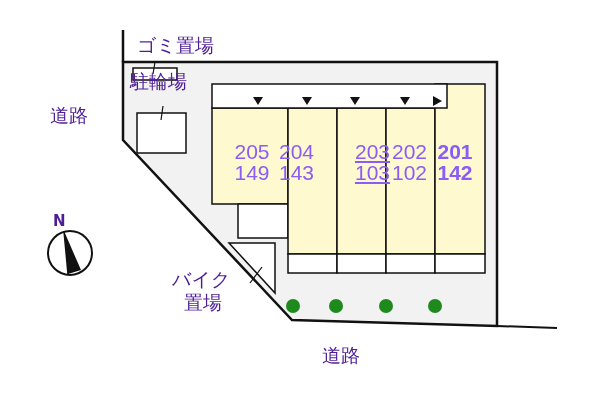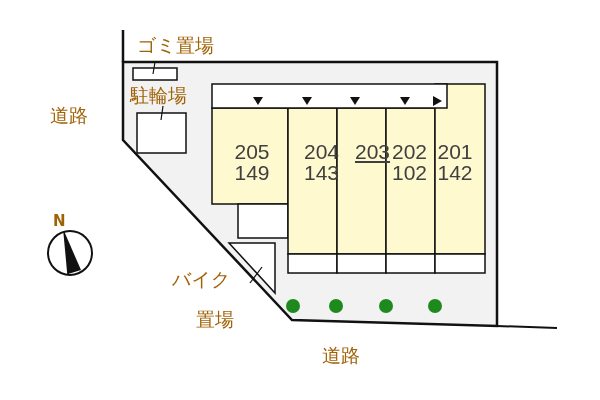--- a/index.html
+++ b/index.html
@@ -1,20 +1,20 @@
 <!DOCTYPE html>
 <html><head>
 <meta charset="utf-8">
 <style>
   html, body { margin:0; padding:0; background:#ffffff; }
   body { width:600px; height:400px; position:relative; overflow:hidden;
          font-family:"DejaVu Sans", "Liberation Sans", sans-serif; }
   svg { position:absolute; left:0; top:0; }
-  .lbl { position:absolute; font-size:19px; color:#a16207; white-space:nowrap; line-height:1; }
-  .unit-num { position:absolute; font-size:21px; color:#404040; line-height:21px; text-align:center;
+  .lbl { position:absolute; font-size:19px; color:#4c1d95; white-space:nowrap; line-height:1; }
+  .unit-num { position:absolute; font-size:21px; color:#8b5cf6; line-height:21px; text-align:center;
               font-family:"Liberation Sans", sans-serif; }
 </style>
 </head>
 <body>
 
 <svg width="600" height="400" viewBox="0 0 600 400">
 
   <polygon points="123,62 497,62 497,326 292,320 123,140" fill="#f2f2f2" stroke="#111" stroke-width="2.5"></polygon>
   <line x1="123" y1="30" x2="123" y2="62" stroke="#111" stroke-width="2.5"></line>
   <line x1="497" y1="326" x2="557" y2="328" stroke="#111" stroke-width="2"></line>
@@ -58,38 +58,39 @@
   </g>
 
   <g>
     <circle cx="70" cy="253" r="22" fill="#fff" stroke="#111" stroke-width="2"></circle>
     <polygon points="64,231 81,270 68,274" fill="#111"></polygon>
     <line x1="64" y1="231" x2="68" y2="274" stroke="#111" stroke-width="1.5"></line>
   </g>
 </svg>
 
 <div class="lbl" style="left:137px;top:36px;">ゴミ置場</div>
-<div class="lbl" style="left:130px;top:86px;">駐輪場</div>
+<div class="lbl" style="left:130px;top:72px;">駐輪場</div>
 <div class="lbl" style="left:50px;top:106px;">道路</div>
 <div class="lbl" style="left:322px;top:346px;">道路</div>
 <div class="lbl" style="left:172px;top:270px;">バイク</div>
-<div class="lbl" style="left:184px;top:310px;margin-left:12px;">置場</div>
+<div class="lbl" style="left:184px;top:293px;">置場</div>
 <div class="lbl" style="left:53px;top:214px;font-size:15px;font-weight:bold;">N</div>
 
 <div class="unit-num" style="left:226px;top:141px;width:52px;">
   <div>205</div>
   <div>149</div>
 </div>
-<div class="unit-num" style="left:297px;top:141px;width:49px;">
+<div class="unit-num" style="left:272px;top:141px;width:49px;">
   <div>204</div>
   <div>143</div>
 </div>
 <div class="unit-num" style="left:337px;top:141px;width:71px;text-decoration:underline;">
   <div>203</div>
+  <div>103</div>
 </div>
 <div class="unit-num" style="left:386px;top:141px;width:47px;">
   <div>202</div>
   <div>102</div>
 </div>
-<div class="unit-num" style="left:435px;top:141px;width:40px;">
+<div class="unit-num" style="left:435px;top:141px;width:40px;font-weight:bold;">
   <div>201</div>
   <div>142</div>
 </div>
 
 </body></html>

